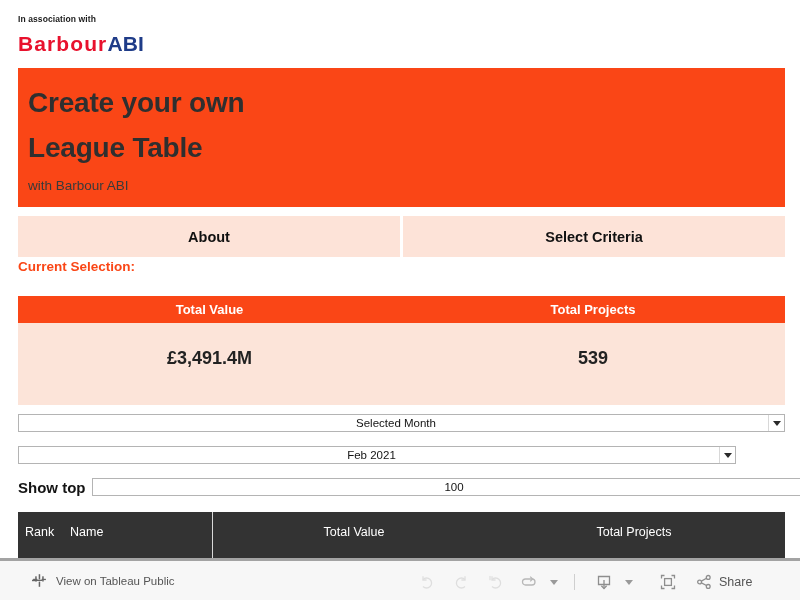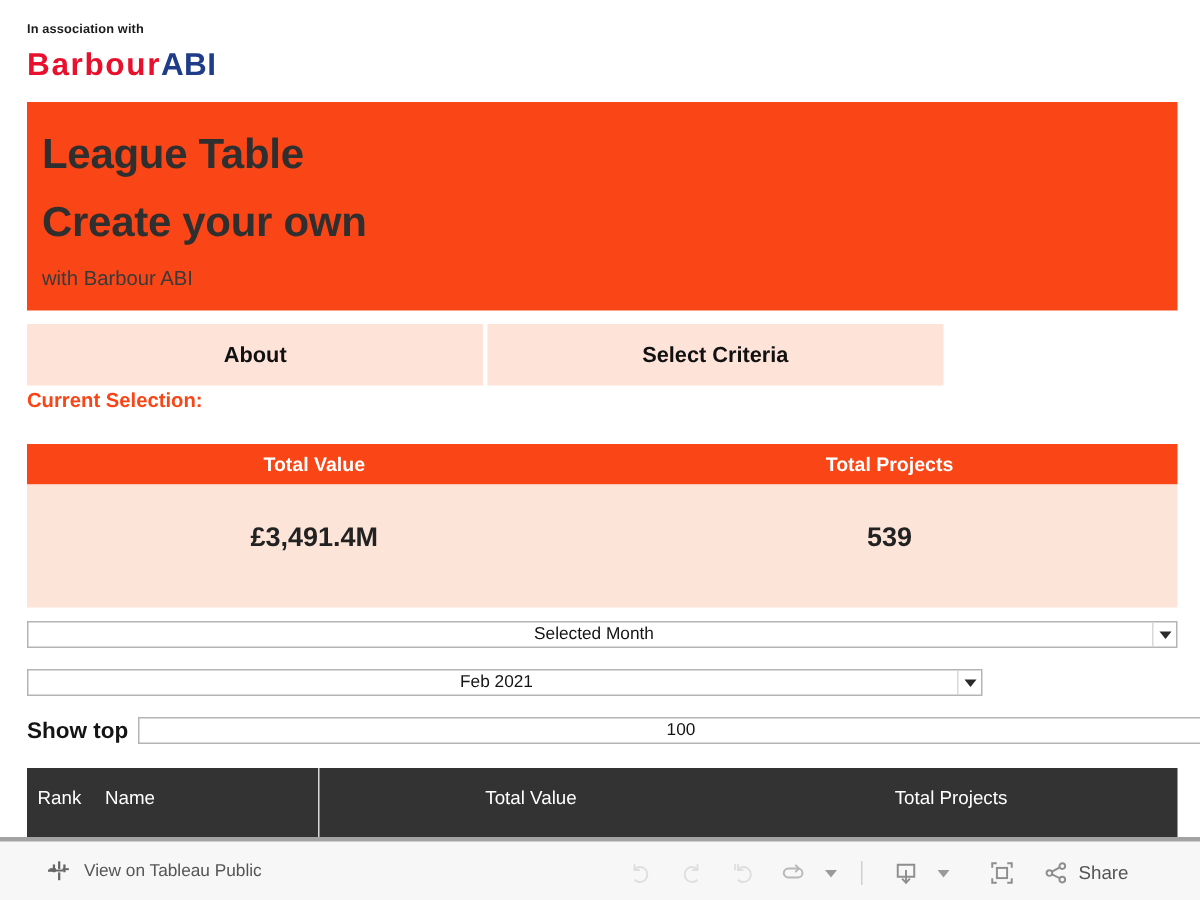--- a/index.html
+++ b/index.html
@@ -71,21 +71,21 @@
     color: #3a3a3a;
     font-size: 13.5px;
     font-weight: normal;
     line-height: 16px;
   }
 
   
   .tabs {
     position: absolute;
     left: 18px; top: 216px;
-    width: 611px; height: 41px;
+    width: 767px; height: 41px;
     display: flex;
   }
   .tab {
     background: #fde3d8;
     height: 41px;
     display: flex;
     align-items: center;
     justify-content: center;
     color: #111111;
     font-size: 14.5px;
@@ -169,21 +169,21 @@
     justify-content: center;
     border-left: 1px solid #d8d8d8;
   }
   .caret-glyph {
     width: 0; height: 0;
     border-left: 4px solid transparent;
     border-right: 4px solid transparent;
     border-top: 5px solid #2a2a2a;
   }
   .dd-month  { left: 18px; top: 414px; width: 767px; }
-  .dd-period { left: 18px; top: 446px; width: 637px; }
+  .dd-period { left: 18px; top: 446px; width: 718px; }
   .dd-top    { left: 92px; top: 478px; width: 735px; }
 
   .showtop-label {
     position: absolute;
     left: 18px; top: 478px;
     height: 18px;
     display: flex; align-items: center;
     font-size: 15px;
     font-weight: bold;
     color: #141414;
@@ -293,22 +293,22 @@
 
     <div class="assoc">
       <div class="assoc-label">In association with</div>
       <div class="logo">
         <span class="logo-barbour">Barbour</span><span class="logo-abi">ABI</span>
       </div>
     </div>
 
     <div class="hero">
       <div class="hero-title">
+        <div>Create your own</div>
         <div>League Table</div>
-        <div>Create your own</div>
       </div>
       <div class="hero-sub">with Barbour ABI</div>
     </div>
 
     <div class="tabs">
       <div class="tab tab-about">About</div>
       <div class="tab-gap"></div>
       <div class="tab tab-criteria">Select Criteria</div>
     </div>
 

